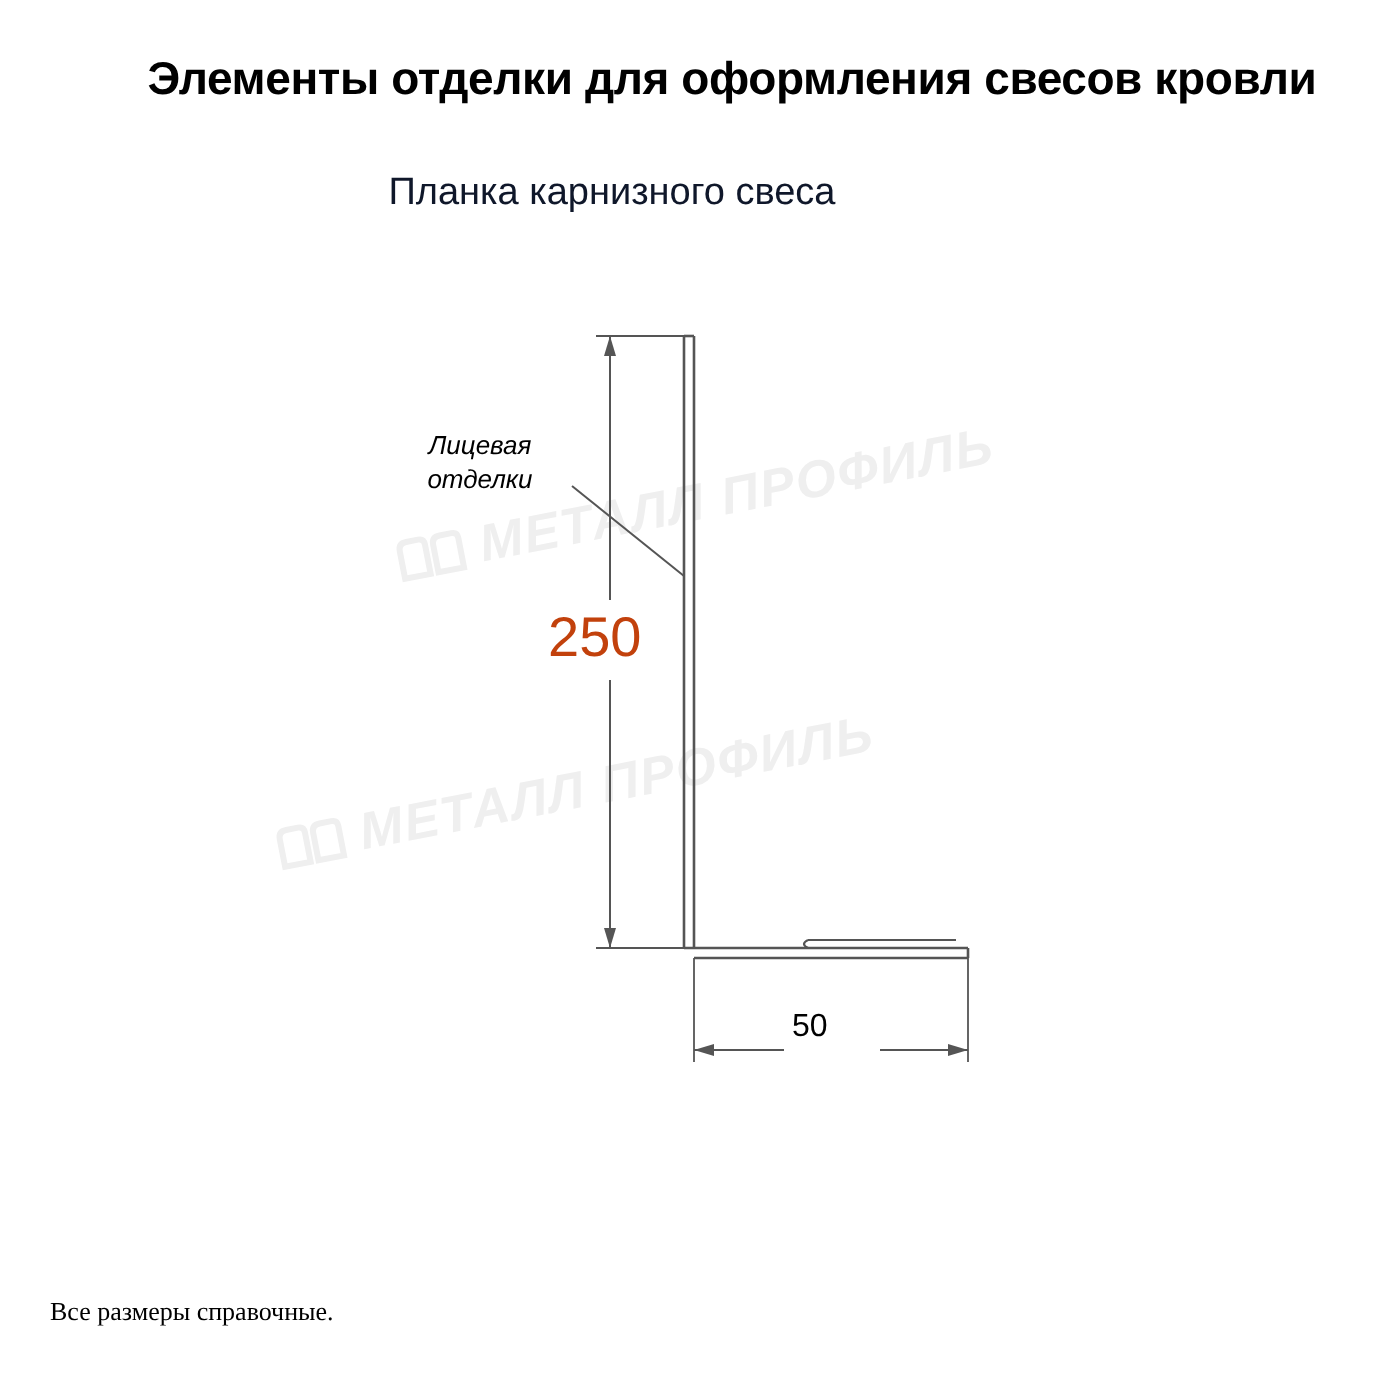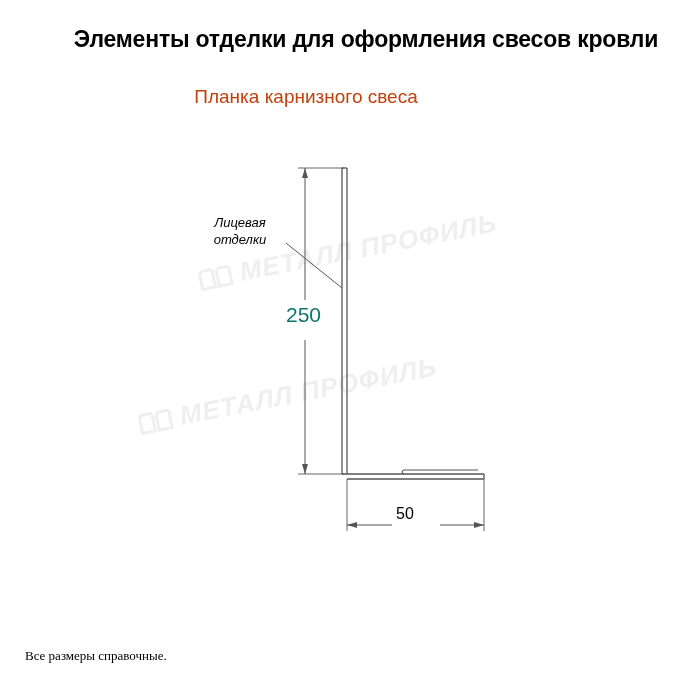--- a/index.html
+++ b/index.html
@@ -32,21 +32,21 @@
     color: #000;
     margin-left: 16px;
   }
   .subtitle {
     position: absolute;
     top: 86px;
     left: 0;
     width: 612px;
     text-align: center;
     font-size: 19px;
-    color: #c2410c;
+    color: #0f172a;
   }
   .code {
     position: absolute;
     top: 120px;
     left: 0;
     width: 700px;
     text-align: center;
     font-size: 19px;
     color: #000;
   }
@@ -61,24 +61,24 @@
     top: 214px;
     width: 110px;
     text-align: center;
     font-size: 13px;
     color: #000;
     line-height: 17px;
     font-style: italic;
   }
   .dim-250 {
     position: absolute;
-    left: 286px;
+    left: 274px;
     top: 303px;
-    font-size: 21px;
-    color: #0f766e;
+    font-size: 28px;
+    color: #c2410c;
   }
   .dim-50 {
     position: absolute;
     left: 396px;
     top: 505px;
     font-size: 16px;
     color: #000;
   }
   .notes {
     position: absolute;

